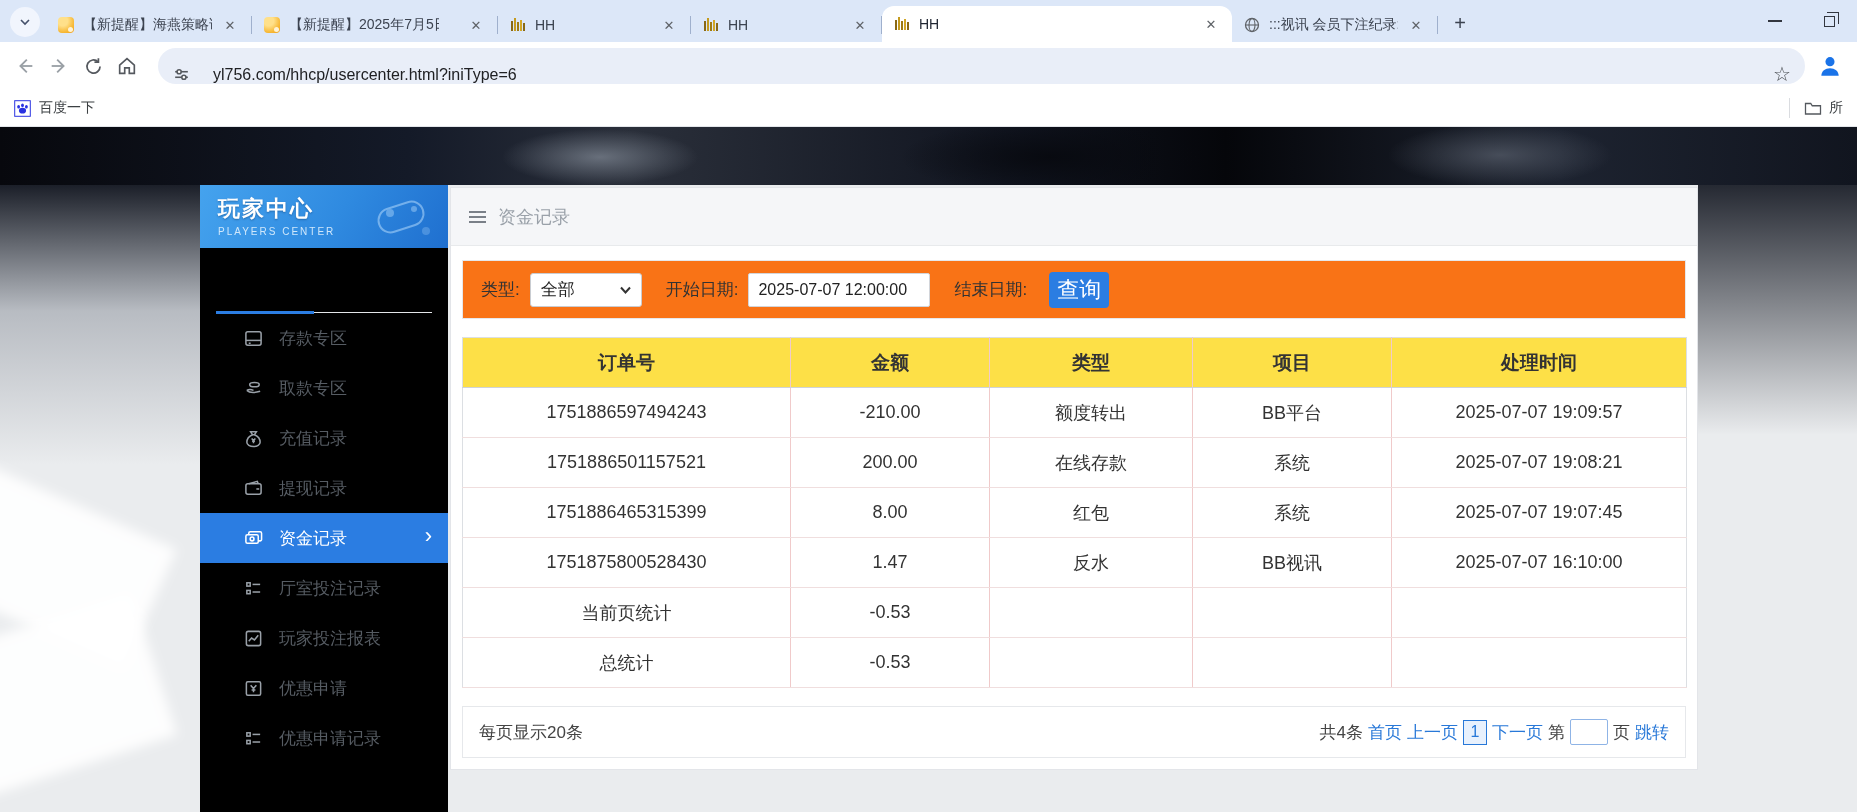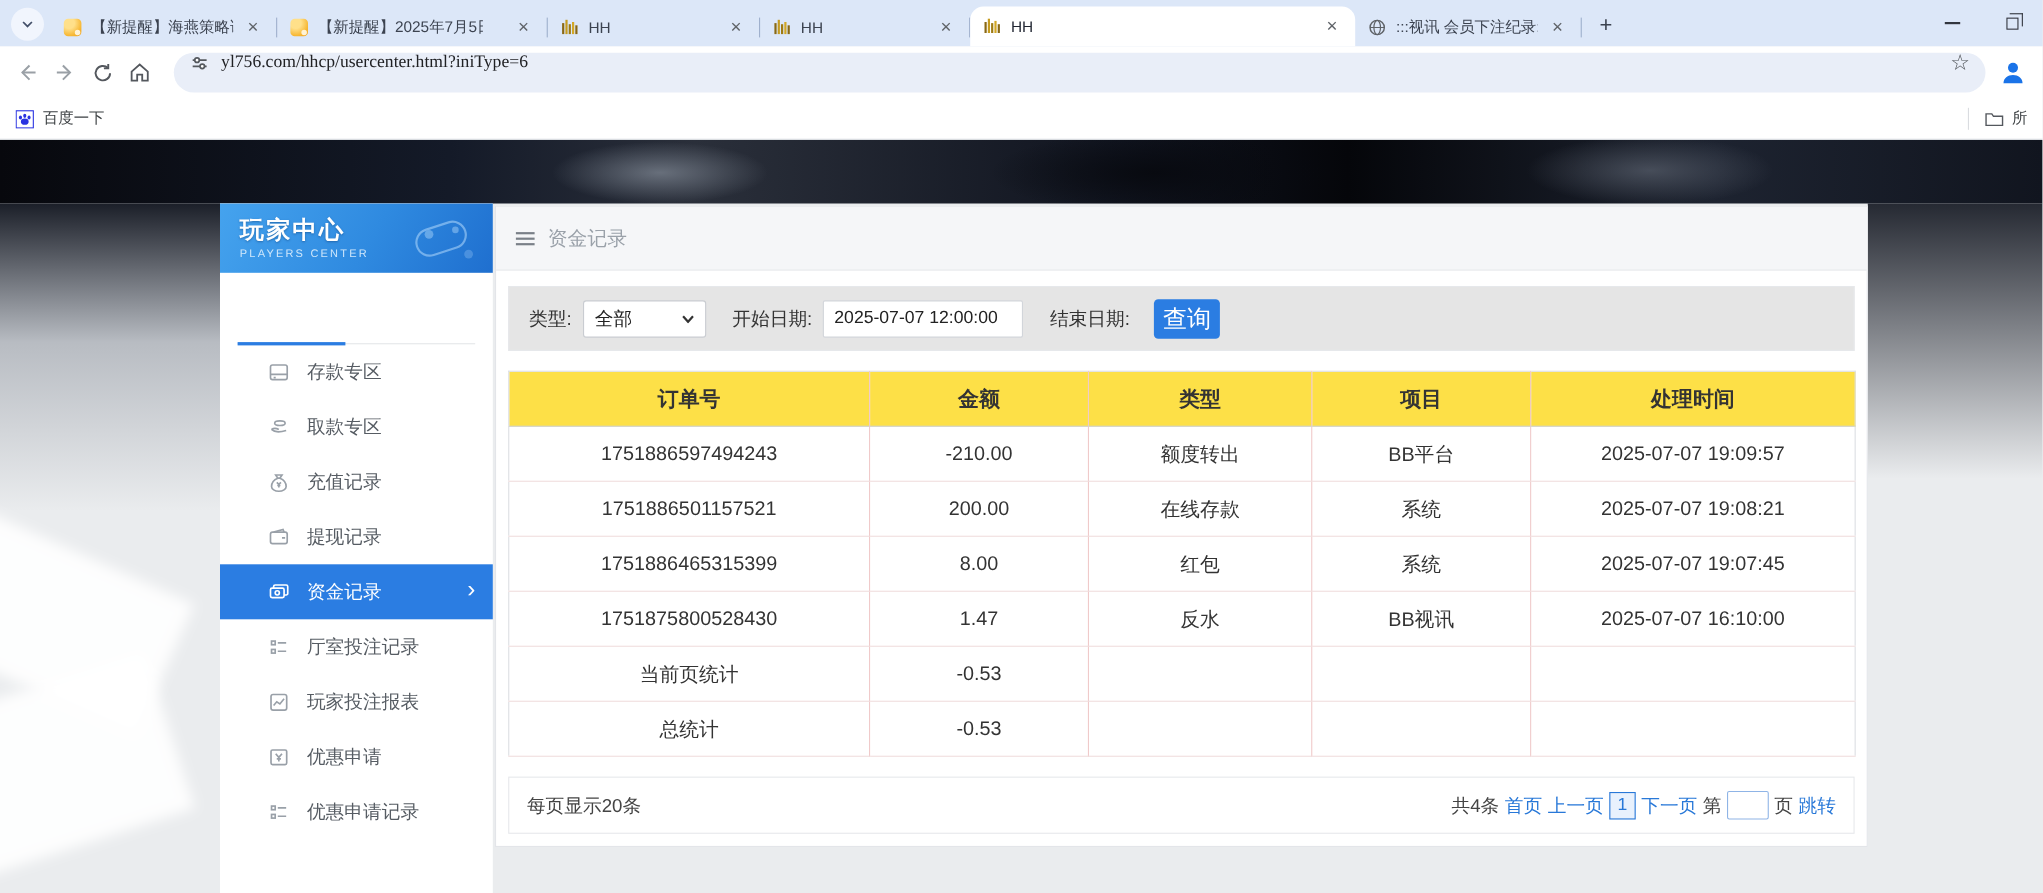--- a/index.html
+++ b/index.html
@@ -22,21 +22,21 @@
   .fav-chat::after { content:""; position:absolute; right:1px; bottom:1px; width:5px; height:5px; border-radius:50%; background:#fff3d6; }
   .new-tab { width:28px; height:28px; margin:0 0 5px 8px; display:flex; align-items:center; justify-content:center; font-size:20px; color:#3c4350; }
   .win-controls { position:absolute; right:22px; top:0; height:42px; display:flex; align-items:center; gap:42px; }
   .wc-min { width:14px; height:2px; background:#32363f; }
   .wc-restore { width:11px; height:11px; border:1.5px solid #32363f; position:relative; background:#dce7f8; }
   .wc-restore::before { content:""; position:absolute; left:2px; top:-4.5px; width:11px; height:11px; border:1.5px solid #32363f; border-bottom:none; border-left:none; }
 
   
   .toolbar { height:48px; background:#fff; display:flex; align-items:center; padding:0 12px 0 8px; }
   .nav-btn { width:34px; height:34px; display:flex; align-items:center; justify-content:center; flex-shrink:0; }
-  .urlbar { flex:1; height:36px; margin:0 10px 0 14px; background:#e9eef8; border-radius:18px; display:flex; align-items:flex-start; padding:0 14px; gap:10px;font-family:Liberation Serif, serif; }
+  .urlbar { flex:1; height:36px; margin:0 10px 0 14px; background:#e9eef8; border-radius:18px; display:flex; align-items:flex-end; padding:0 14px; gap:22px; }
   .url-text { flex:1; font-size:16px; color:#202124; white-space:nowrap; overflow:hidden; }
   .star { font-size:20px; color:#4d5156; line-height:1; }
   .avatar { width:30px; height:30px; display:flex; align-items:center; justify-content:center; }
 
   
   .bookmarks { height:37px; background:#fff; border-bottom:1px solid #e3e6ea; display:flex; align-items:center; padding:0 14px; }
   .bm-item { display:flex; align-items:center; gap:8px; font-size:14px; color:#3c4043; }
   .bm-right { margin-left:auto; display:flex; align-items:center; gap:10px; }
   .bm-divider { width:1px; height:20px; background:#dadce0; margin-right:4px; }
   .bm-folder { display:flex; align-items:center; gap:7px; font-size:14px; color:#3c4043; white-space:nowrap; }
@@ -52,21 +52,21 @@
   }
   .bg-fade-left { position:absolute; left:0; top:58px; width:200px; height:280px;
     background:linear-gradient(180deg, rgba(16,20,30,.95), rgba(90,98,112,.35) 45%, rgba(234,236,238,0)); }
   .bg-fade-right { position:absolute; left:1698px; top:58px; width:159px; height:250px;
     background:linear-gradient(180deg, rgba(16,20,30,.9), rgba(234,236,238,0)); }
   .bg-shape1, .bg-shape2 { position:absolute; background:rgba(255,255,255,.92); filter:blur(6px); }
   .bg-shape1 { left:-70px; top:370px; width:230px; height:130px; transform:rotate(24deg); }
   .bg-shape2 { left:-90px; top:500px; width:250px; height:150px; transform:rotate(-18deg); }
 
   
-  .sidebar { position:absolute; left:200px; top:58px; width:248px; height:627px; background:#ffffff; }
+  .sidebar { position:absolute; left:200px; top:58px; width:248px; height:627px; background:#000000; }
   .sb-header { height:63px; background:linear-gradient(120deg,#45a3ee 0%,#2f8ae0 55%,#1f6fcf 100%); position:relative; padding:9px 0 0 18px; overflow:hidden; }
   .sb-title { color:#fff; font-size:22px; font-weight:bold; letter-spacing:2px; text-shadow:0 1px 2px rgba(0,40,90,.4); }
   .sb-sub { color:#cfe7fb; font-size:10px; letter-spacing:2px; margin-top:2px; }
   .sb-deco { position:absolute; right:10px; top:6px; opacity:.5; }
   .sb-section { position:relative; height:65px; padding:16px 0 0 16px; }
   .sb-section-label { font-size:19px; color:#8a929b; letter-spacing:1px; }
   .sb-underline-gray { position:absolute; left:16px; right:16px; bottom:0; height:1px; background:#e4e6e9; }
   .sb-underline-blue { position:absolute; left:16px; bottom:-1px; width:98px; height:3px; background:#2b7de2; }
   .sb-item { height:50px; display:flex; align-items:center; padding-left:44px; gap:16px; font-size:17px; color:#565c63; position:relative; }
   .sb-item .sb-ico { width:19px; height:19px; display:flex; align-items:center; justify-content:center; }
@@ -75,21 +75,21 @@
   .sb-item.active .sb-ico svg { stroke:#fff; }
   .sb-chevron { position:absolute; right:16px; color:#fff; font-size:22px; line-height:1; top:12px; }
 
   
   .main { position:absolute; left:450px; top:60px; width:1248px; height:583px; background:#fff; border:1px solid #e3e5e9; }
   .main-title { height:58px; background:#f5f6f8; border-bottom:1px solid #e8eaec; display:flex; align-items:center; padding-left:18px; gap:12px; }
   .hamburger { display:flex; flex-direction:column; gap:3px; }
   .hamburger span { width:17px; height:2px; background:#7a8088; }
   .main-title-text { font-size:18px; color:#9aa1a9; }
 
-  .filterbar { margin:14px 11px 0 11px; height:59px; border:1px solid #e6e8eb; background:#e5e5e5; display:flex; align-items:center; padding-left:18px; gap:8px; font-size:17px; color:#333; }
+  .filterbar { margin:14px 11px 0 11px; height:59px; border:1px solid #e6e8eb; background:#f97316; display:flex; align-items:center; padding-left:18px; gap:8px; font-size:17px; color:#333; }
   .f-label { margin-right:2px; }
   .f-select { width:112px; height:34px; background:#fff; border:1px solid #c9ccd1; border-radius:3px; display:flex; align-items:center; justify-content:space-between; padding:0 10px; color:#222; }
   .f-select svg { stroke:#333; fill:none; stroke-width:2; }
   .f-input { width:182px; height:34px; background:#fff; border:1px solid #d2d5da; border-radius:2px; padding:0 9px; font-size:16px; color:#222; font-family:"Liberation Sans","DejaVu Sans",sans-serif; }
   .f-gap { width:8px; }
   .f-btn { width:60px; height:36px; margin-left:12px; background:#2b7de2; color:#fff; border:none; border-radius:4px; font-size:22px; font-family:inherit; }
 
   .datatable { margin:18px 11px 0 11px; border-collapse:collapse; table-layout:fixed; width:1224px; }
   .datatable th { background:#fde047; font-size:19px; font-weight:bold; color:#333; height:50px; border-bottom:1px solid #cfd3d8; }
   .datatable td { height:50px; font-size:18px; color:#333; text-align:center; background:#fff; border-bottom:1px solid #f0dede; }

